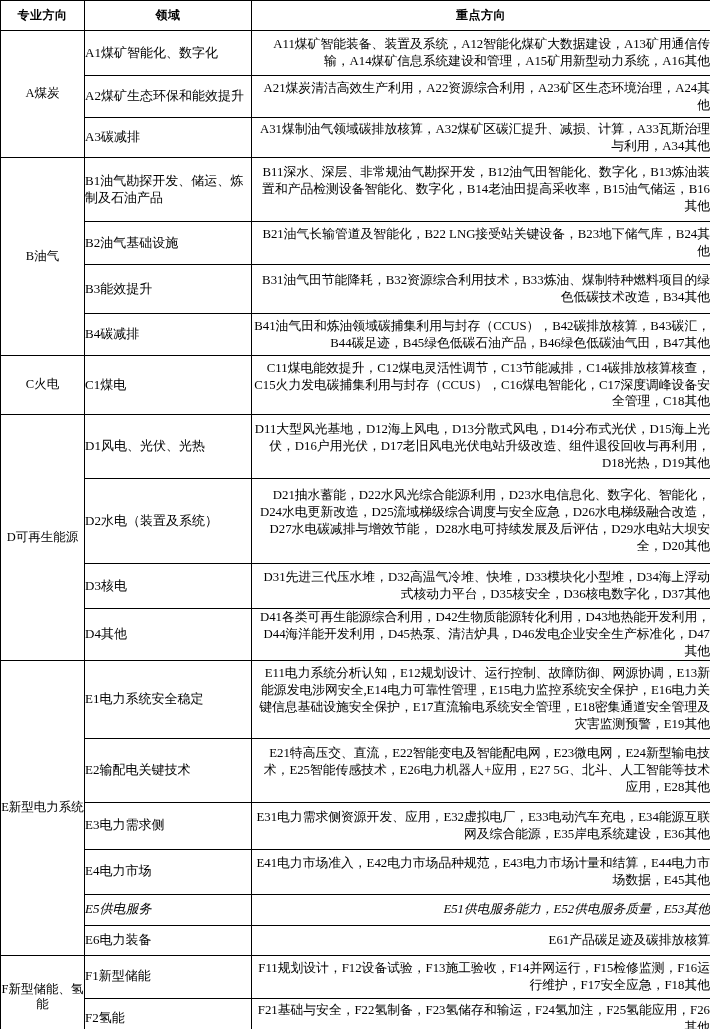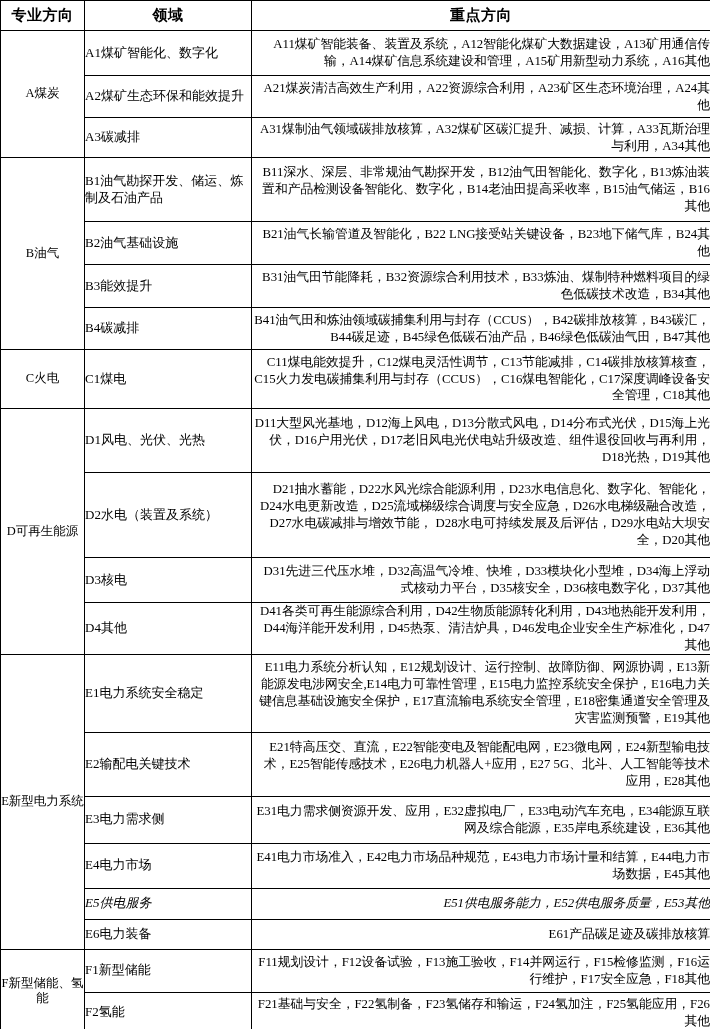--- a/index.html
+++ b/index.html
@@ -28,21 +28,21 @@
   }
   col.c-major  { width: 84px; }
   col.c-field  { width: 167px; }
   col.c-focus  { width: 459px; }
 
   
   tr.header-row th {
     height: 29px;
     text-align: center;
     font-weight: bold;
-    font-size: 15px;
+    font-size: 12px;
     letter-spacing: 0.5px;
     line-height: 1.1;
   }
 
   
   td.major-cell {
     text-align: center;
     font-size: 12.5px;
     line-height: 1.25;
     padding: 0 1px;
@@ -97,21 +97,21 @@
       </tr>
       <tr style="height: 64px;">
         <td class="major-cell" rowspan="4">B油气</td>
         <td class="field-cell">B1油气勘探开发、储运、炼制及石油产品</td>
         <td class="focus-cell">B11深水、深层、非常规油气勘探开发，B12油气田智能化、数字化，B13炼油装置和产品检测设备智能化、数字化，B14老油田提高采收率，B15油气储运，B16其他</td>
       </tr>
       <tr style="height: 43px;">
         <td class="field-cell">B2油气基础设施</td>
         <td class="focus-cell">B21油气长输管道及智能化，B22 LNG接受站关键设备，B23地下储气库，B24其他</td>
       </tr>
-      <tr style="height: 43px;">
+      <tr style="height: 49px;">
         <td class="field-cell">B3能效提升</td>
         <td class="focus-cell">B31油气田节能降耗，B32资源综合利用技术，B33炼油、煤制特种燃料项目的绿色低碳技术改造，B34其他</td>
       </tr>
       <tr style="height: 42px;">
         <td class="field-cell">B4碳减排</td>
         <td class="focus-cell">B41油气田和炼油领域碳捕集利用与封存（CCUS），B42碳排放核算，B43碳汇，B44碳足迹，B45绿色低碳石油产品，B46绿色低碳油气田，B47其他</td>
       </tr>
       <tr style="height: 59px;">
         <td class="major-cell" rowspan="1">C火电</td>
         <td class="field-cell">C1煤电</td>

